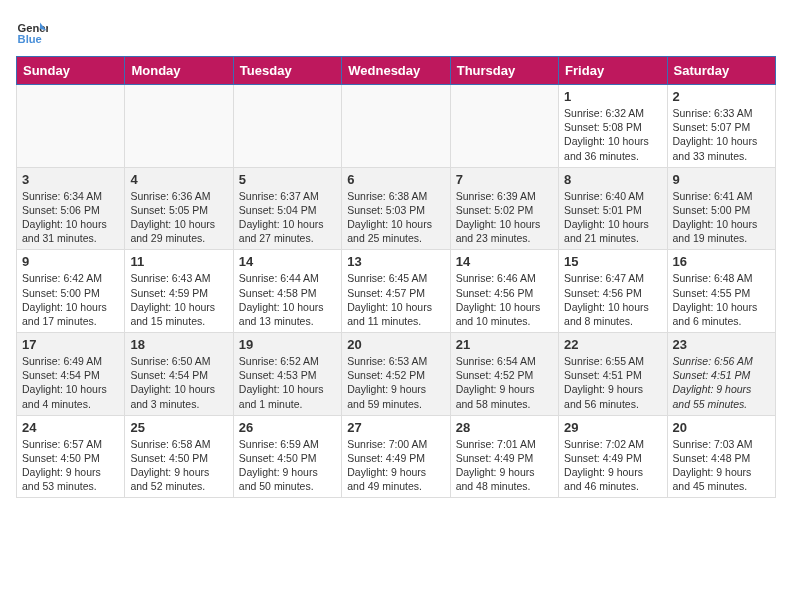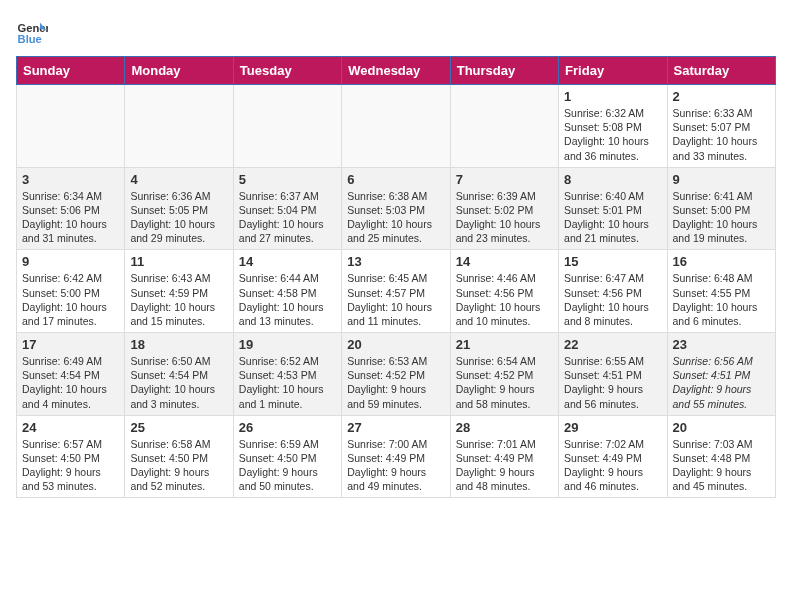--- a/index.html
+++ b/index.html
@@ -187,21 +187,21 @@
 Daylight: 10 hours and 13 minutes.</div>
         </td>
         <td>
           <span class="day-num">13</span>
           <div class="day-info" style="white-space: pre-line;">Sunrise: 6:45 AM
 Sunset: 4:57 PM
 Daylight: 10 hours and 11 minutes.</div>
         </td>
         <td>
           <span class="day-num">14</span>
-          <div class="day-info" style="white-space: pre-line;">Sunrise: 4:46 AM
+          <div class="day-info" style="white-space: pre-line;">Sunrise: 6:46 AM
 Sunset: 4:56 PM
 Daylight: 10 hours and 10 minutes.</div>
         </td>
         <td>
           <span class="day-num">15</span>
           <div class="day-info" style="white-space: pre-line;">Sunrise: 6:47 AM
 Sunset: 4:56 PM
 Daylight: 10 hours and 8 minutes.</div>
         </td>
         <td>

